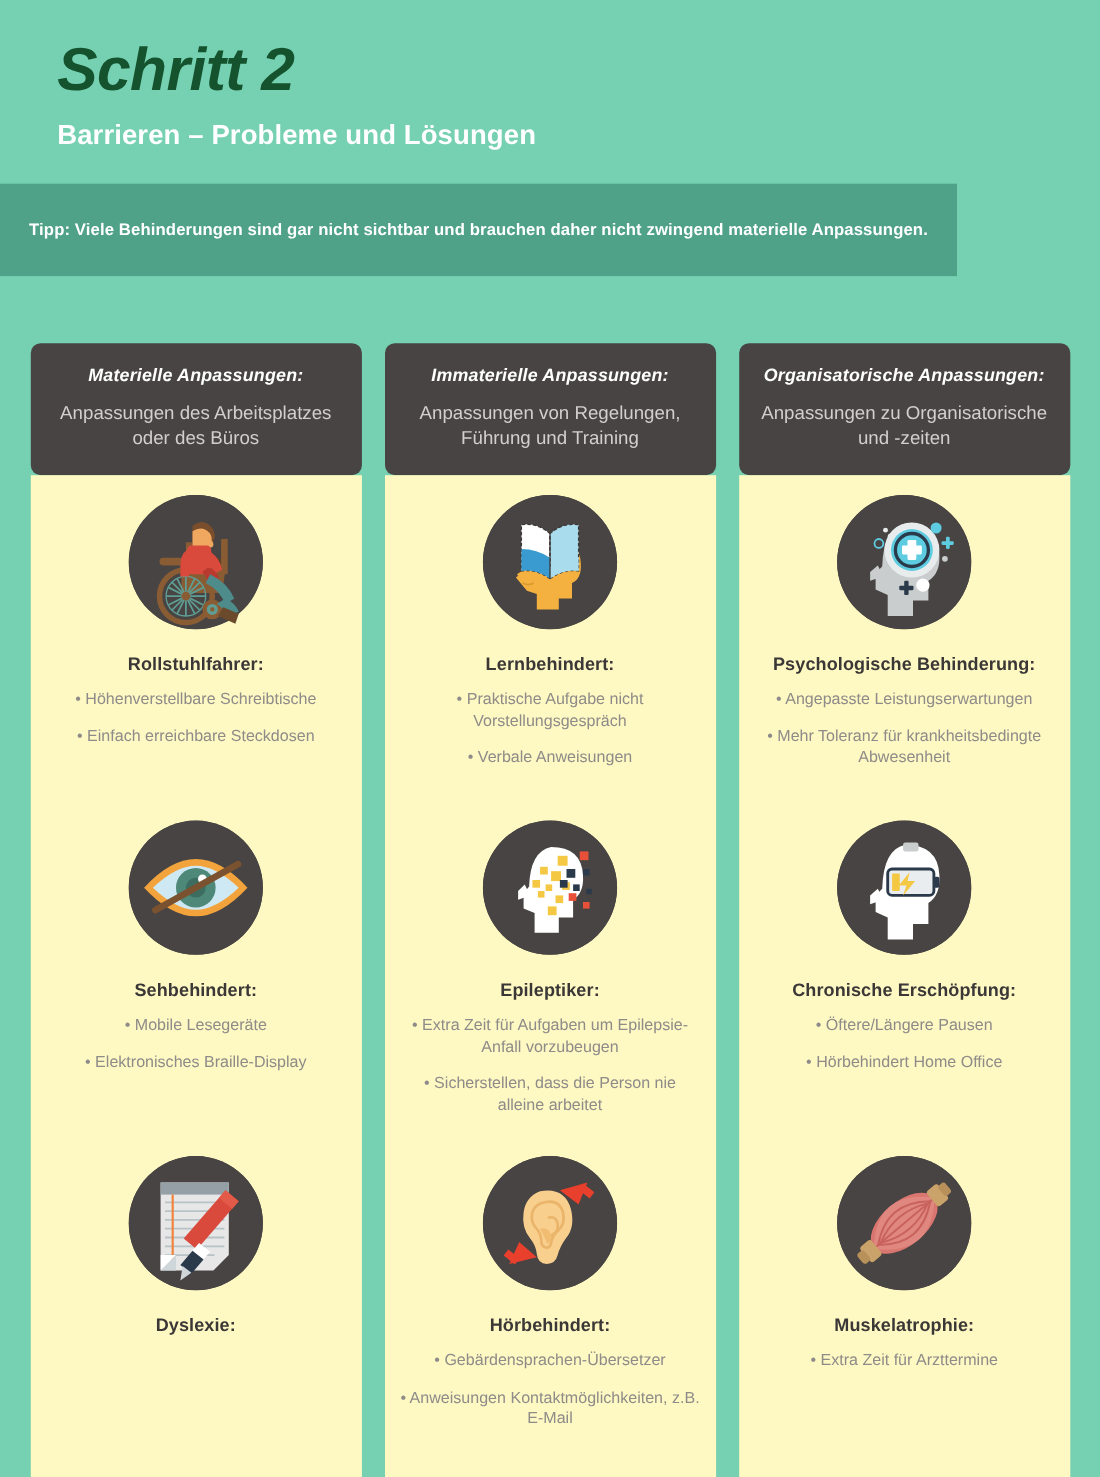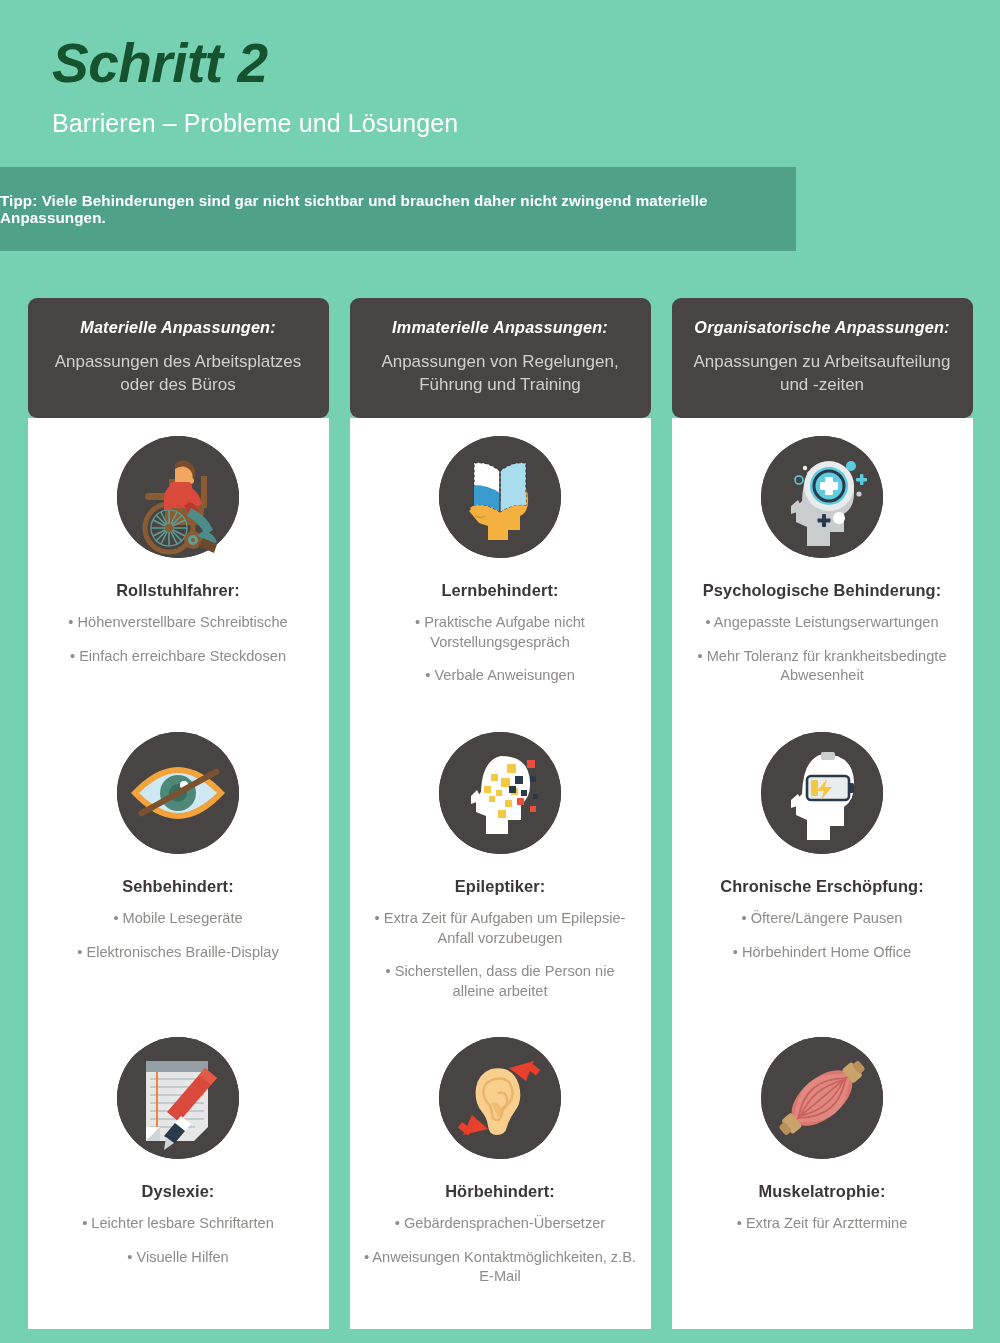--- a/index.html
+++ b/index.html
@@ -39,47 +39,47 @@
     font-style: italic;
     color: #14532d;
     letter-spacing: -0.5px;
     line-height: 1.0;
     font-stretch: condensed;
   }
 
   .header-subtitle {
     margin-top: 18px;
     font-size: 25px;
-    font-weight: normal;
+    font-weight: bold;
     color: #ffffff;
     letter-spacing: 0.1px;
   }
 
   .tipbar {
     position: absolute;
     left: 0; top: 167px;
-    width: 796px;
+    width: 870px;
     height: 84px;
     background: #4fa287;
     display: flex;
     align-items: center;
     justify-content: center;
   }
 
   .tipbar-text {
     font-size: 15.2px;
     font-weight: bold;
     color: #ffffff;
     letter-spacing: 0.1px;
   }
 
   
   .columns {
     position: absolute;
-    left: 0; top: 237px;
+    left: 0; top: 251px;
     width: 1000px;
     height: 1092px;
     display: flex;
     justify-content: center;
     gap: 21px;
     padding: 61px 0 0 0;
   }
 
   .column {
     width: 301px;
@@ -110,21 +110,21 @@
   }
 
   .col-head-sub {
     font-size: 17px;
     color: #d2cfcd;
     line-height: 1.36;
     font-weight: 400;
   }
 
   .col-body {
-    background: #ffffff;
+    background: #fef9c3;
     flex: 1;
     padding: 18px 10px 8px 10px;
     display: flex;
     flex-direction: column;
   }
 
   .entry {
     display: flex;
     flex-direction: column;
     align-items: center;
@@ -279,24 +279,20 @@
               <path d="M29 90 h14 l-14 14 z" fill="#ffffff"></path>
               <path d="M43 90 l-14 14 h14 z" fill="#cfd6da"></path>
               <path d="M88 31 l12 10 l-38 44 l-12 -10 z" fill="#d94a3d"></path>
               <path d="M88 31 l12 10 l-6 7 l-12 -10 z" fill="#e35a48"></path>
               <path d="M64 79 l10 8 l-7 8 l-10 -8 z" fill="#ffffff"></path>
               <path d="M58 86 l10 8 l-11 13 l-10 -8 z" fill="#2b3a4a"></path>
               <path d="M49 100 l8 6 l-10 7 z" fill="#d0d5d8"></path>
             </svg>
           </div>
           <div class="entry-title">Dyslexie:</div>
-          <ul class="bullets">
-            <li>Leichter lesbare Schriftarten</li>
-            <li>Visuelle Hilfen</li>
-          </ul>
         </div>
 
       </div>
     </div>
 
     <div class="column">
       <div class="col-head">
         <div class="col-head-title">Immaterielle Anpassungen:</div>
         <div class="col-head-sub">Anpassungen von Regelungen, Führung und Training</div>
       </div>
@@ -382,21 +378,21 @@
             <li>Anweisungen Kontaktmöglichkeiten, z.B. E-Mail</li>
           </ul>
         </div>
 
       </div>
     </div>
 
     <div class="column">
       <div class="col-head">
         <div class="col-head-title">Organisatorische Anpassungen:</div>
-        <div class="col-head-sub">Anpassungen zu Arbeitsaufteilung und -zeiten</div>
+        <div class="col-head-sub">Anpassungen zu Organisatorische und -zeiten</div>
       </div>
       <div class="col-body">
 
         <div class="entry r1">
           <div class="icon-circle">
             <svg width="122" height="122" viewBox="0 0 122 122">
               <circle cx="61" cy="61" r="61" fill="#474443"></circle>
               <path d="M62 26 q30 0 31 28 q1 17 -10 24 l0 18 h-14 v14 h-23 l0 -19 l-11 -5 l0 -15 l6 -6 q1 -35 21 -39 z" fill="#c9cdcd"></path>
               <path d="M30 70 l7 -6 l5 10 l-12 4 z" fill="#c9cdcd"></path>
               <circle cx="68" cy="50" r="25" fill="#e8ecec"></circle>

